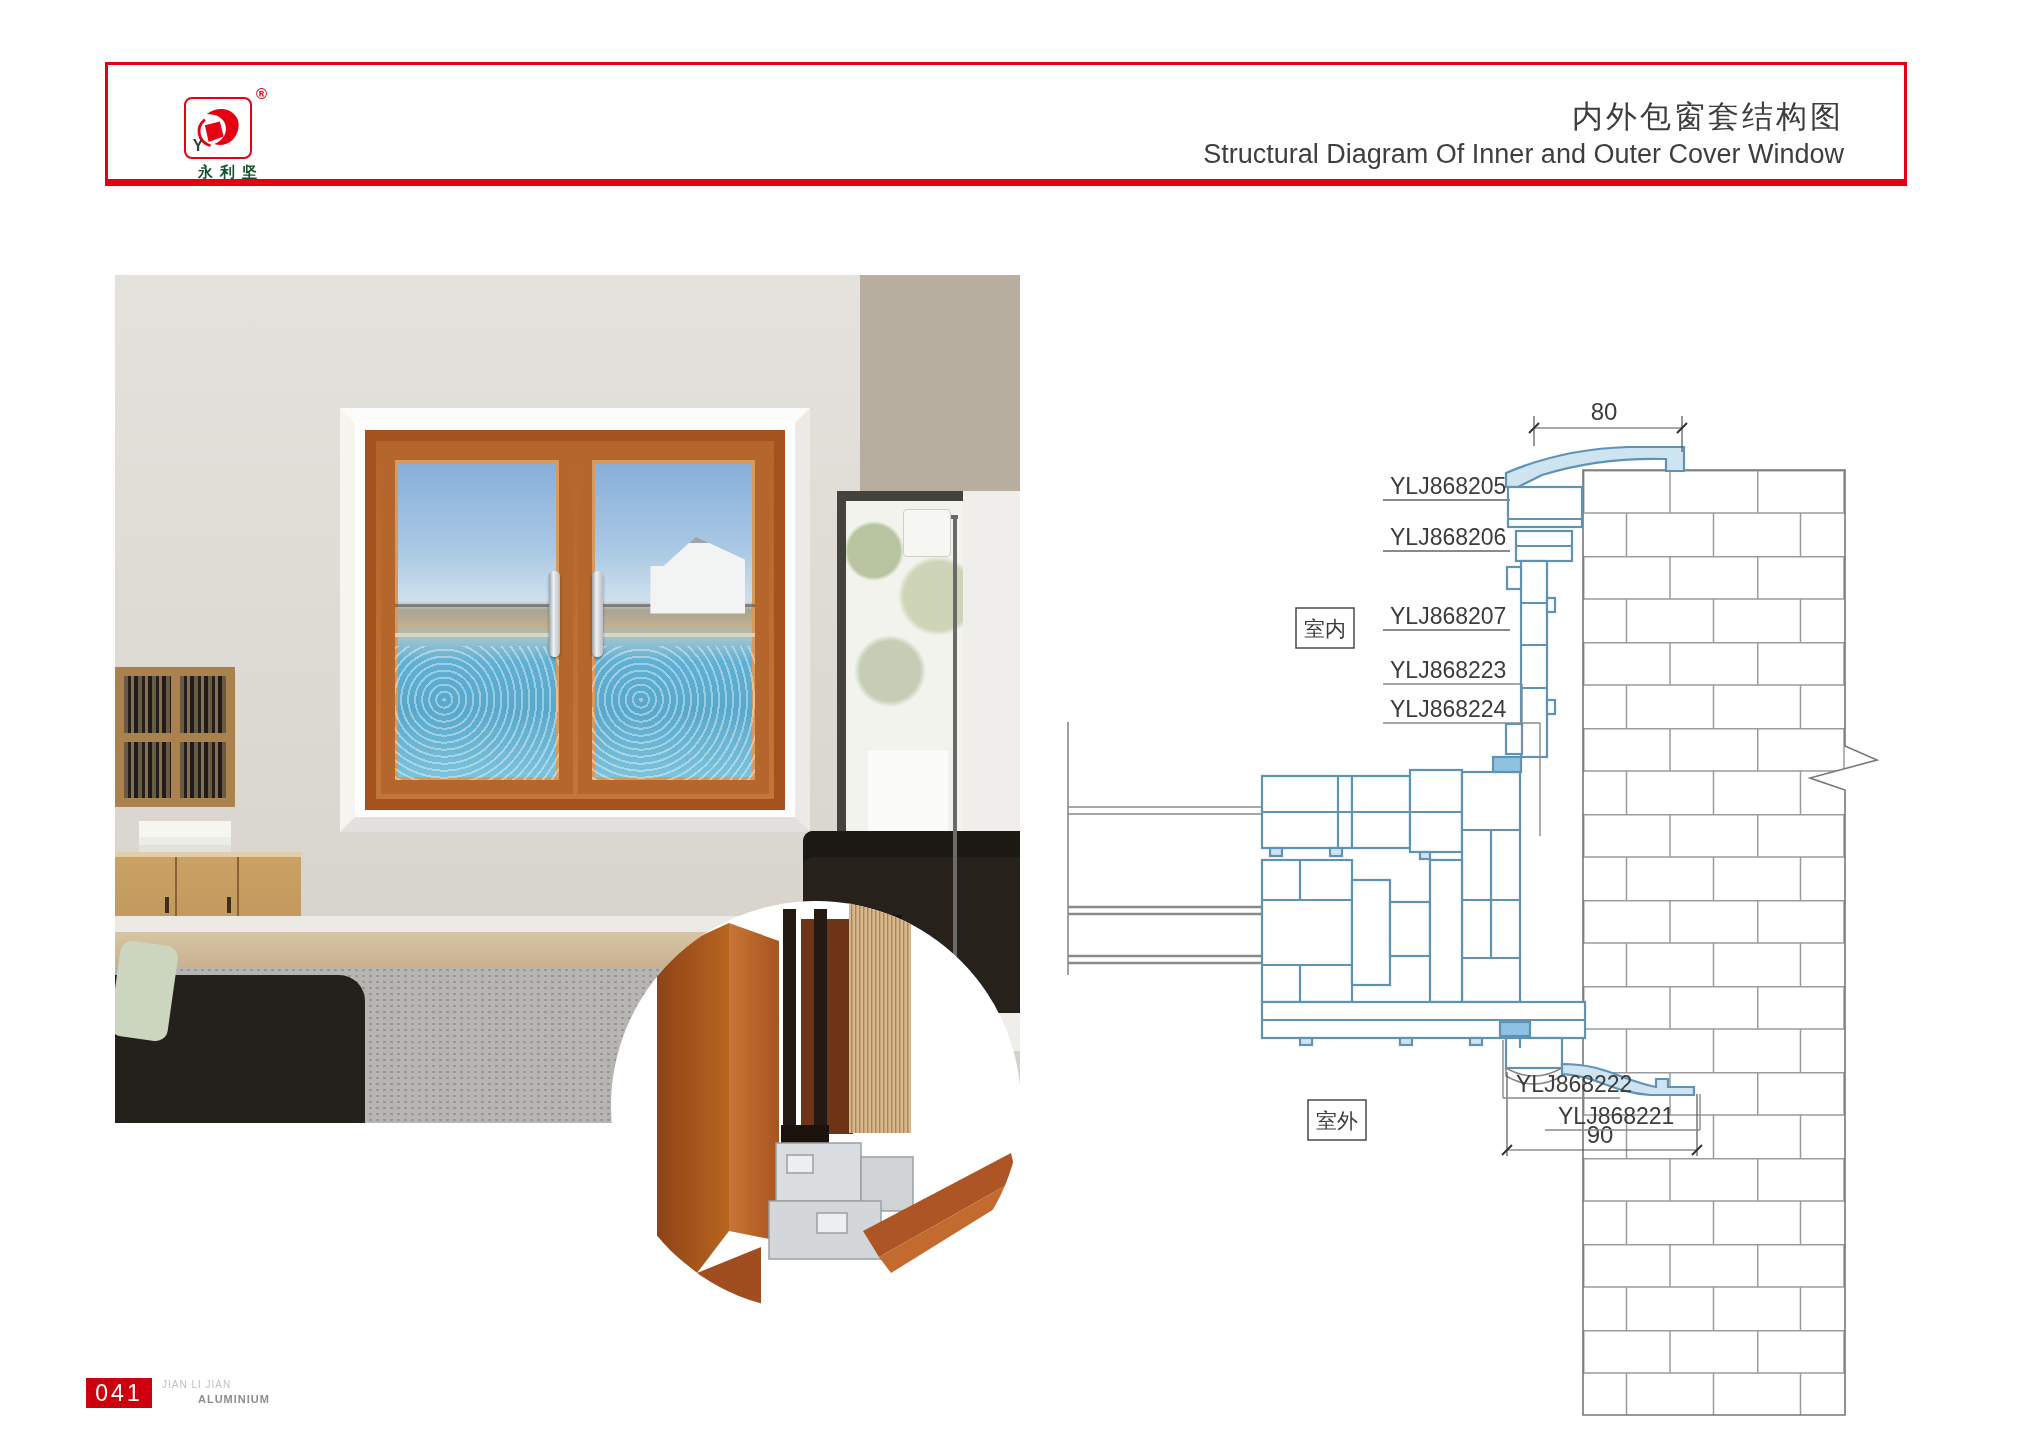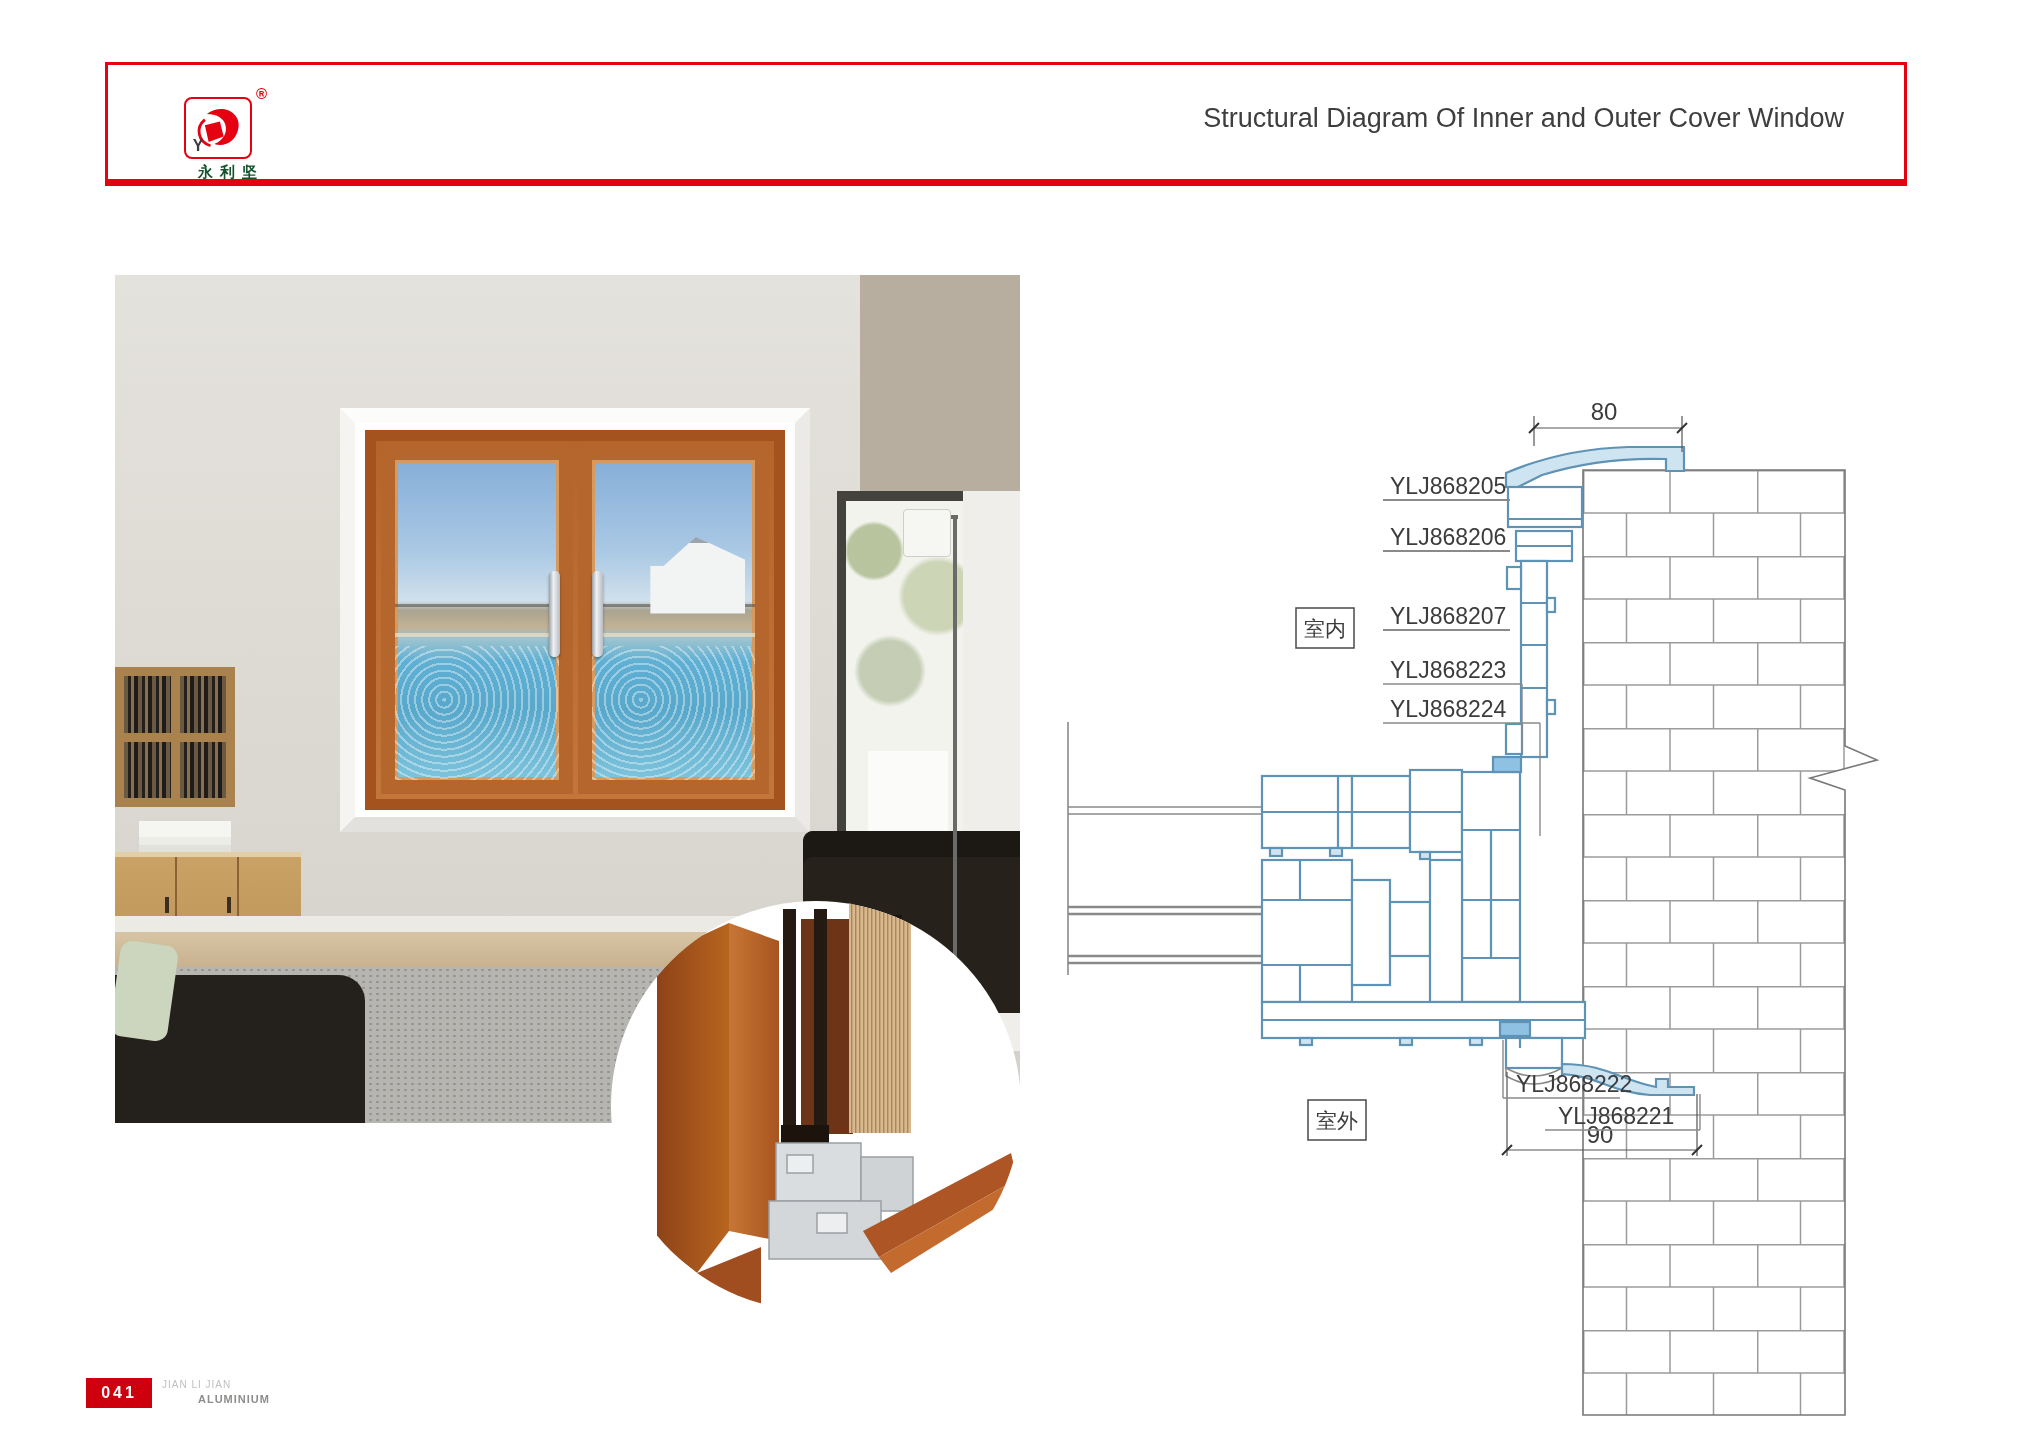--- a/index.html
+++ b/index.html
@@ -86,21 +86,21 @@
   .inset{position:absolute;left:611px;top:901px;width:410px;height:410px;border-radius:50%;
     background:#fff;overflow:hidden;z-index:3;}
 
   
   .cad{position:absolute;left:1040px;top:380px;width:905px;height:1045px;z-index:2;}
   svg{font-family:"Liberation Sans",sans-serif;}
   svg text{fill:#3c3c3c;}
 
   
   .page-badge{position:absolute;left:86px;top:1378px;width:66px;height:30px;background:#cf000e;
-    color:#fff;font-size:16px;font-weight:bold;letter-spacing:3px;display:flex;
+    color:#fff;font-size:23px;font-weight:normal;letter-spacing:3px;display:flex;
     align-items:center;justify-content:center;}
   .brand-block{position:absolute;left:162px;top:1378px;line-height:14px;}
   .brand-block .l1{font-size:10px;color:#c0bfbd;letter-spacing:1px;}
   .brand-block .l2{font-size:11px;color:#8e8d8b;font-weight:bold;letter-spacing:1px;margin-left:36px;}
 </style>
 </head>
 <body>
 
 <div class="page">
 
@@ -109,20 +109,21 @@
       <svg width="64" height="58" viewBox="0 0 68 62">
         <path d="M22,16 C38,4 58,14 56,30 C54,46 40,52 30,48 C40,44 44,36 42,28 C40,20 32,16 22,16 Z" fill="#e50012"></path>
         <path d="M20,22 C10,30 12,46 26,50" stroke="#e50012" stroke-width="3" fill="none"></path>
         <polygon points="20,28 36,24 40,40 24,46" fill="#e50012"></polygon>
         <text x="7" y="56" font-size="17" font-weight="bold" fill="#e50012">Y</text>
       </svg>
     </div>
     <div class="logo-reg">®</div>
     <div class="logo-caption">永利坚</div>
     <div class="header-titles">
+      <div class="cn">内外包窗套结构图</div>
       <div class="en">Structural Diagram Of Inner and Outer Cover Window</div>
     </div>
   </div>
 
   <div class="photo">
     <div class="abs taupe-panel"></div>
     <div class="abs outdoor-window">
       <div class="abs foliage"></div>
       <div class="abs building-far"></div>
     </div>

